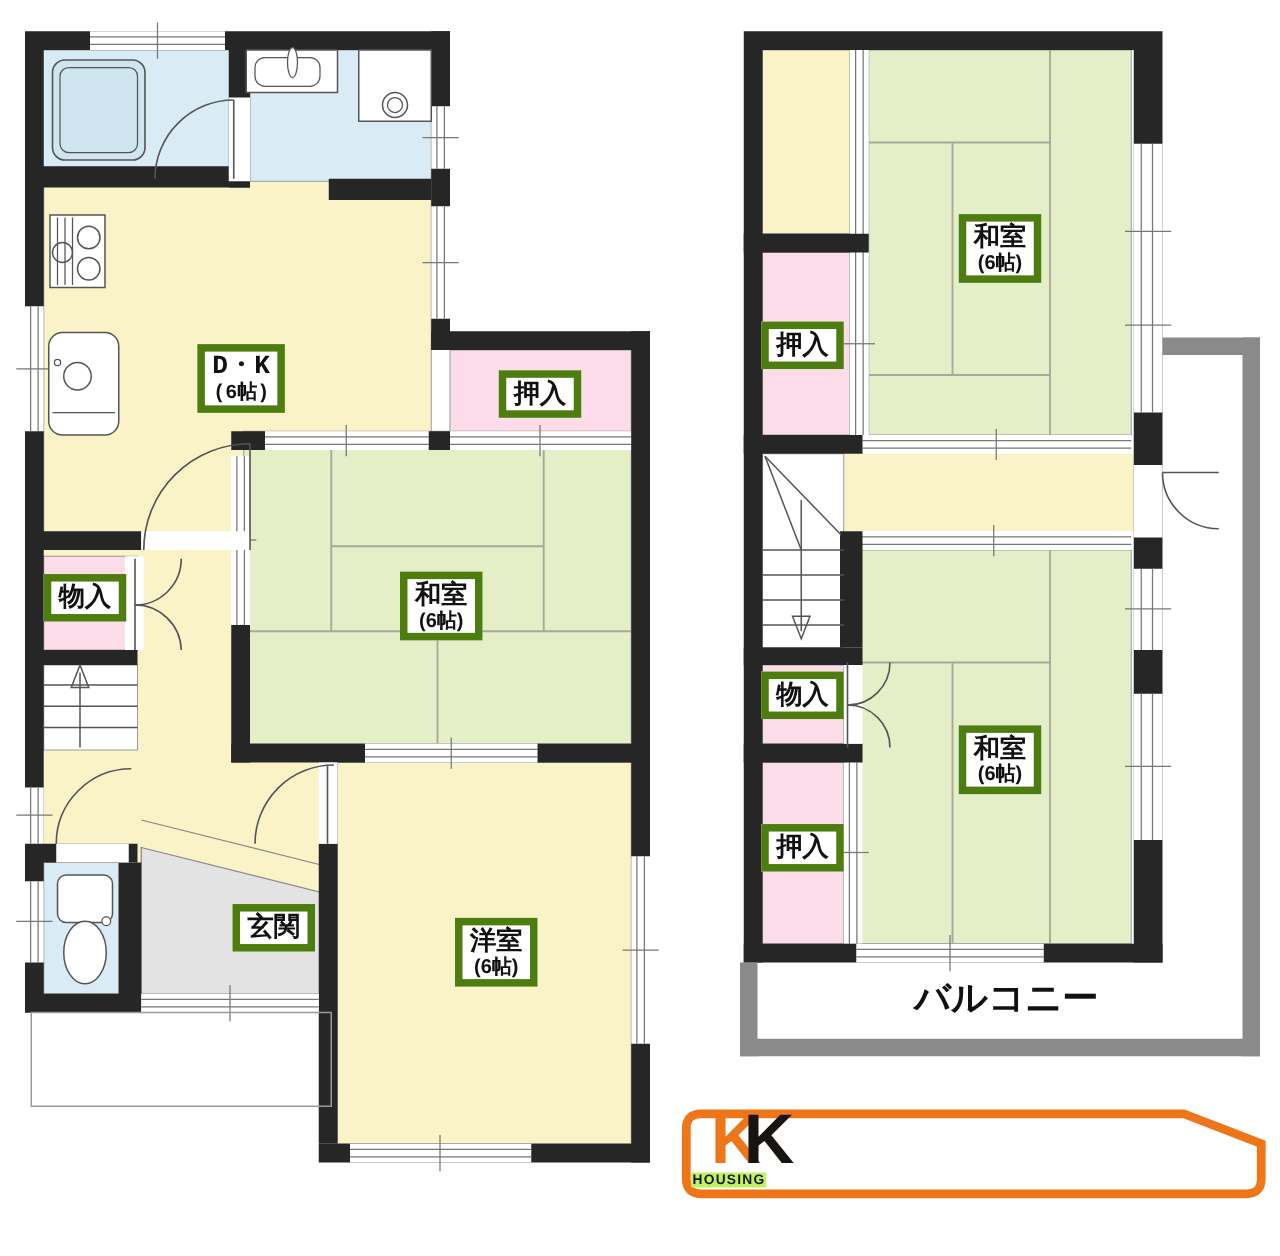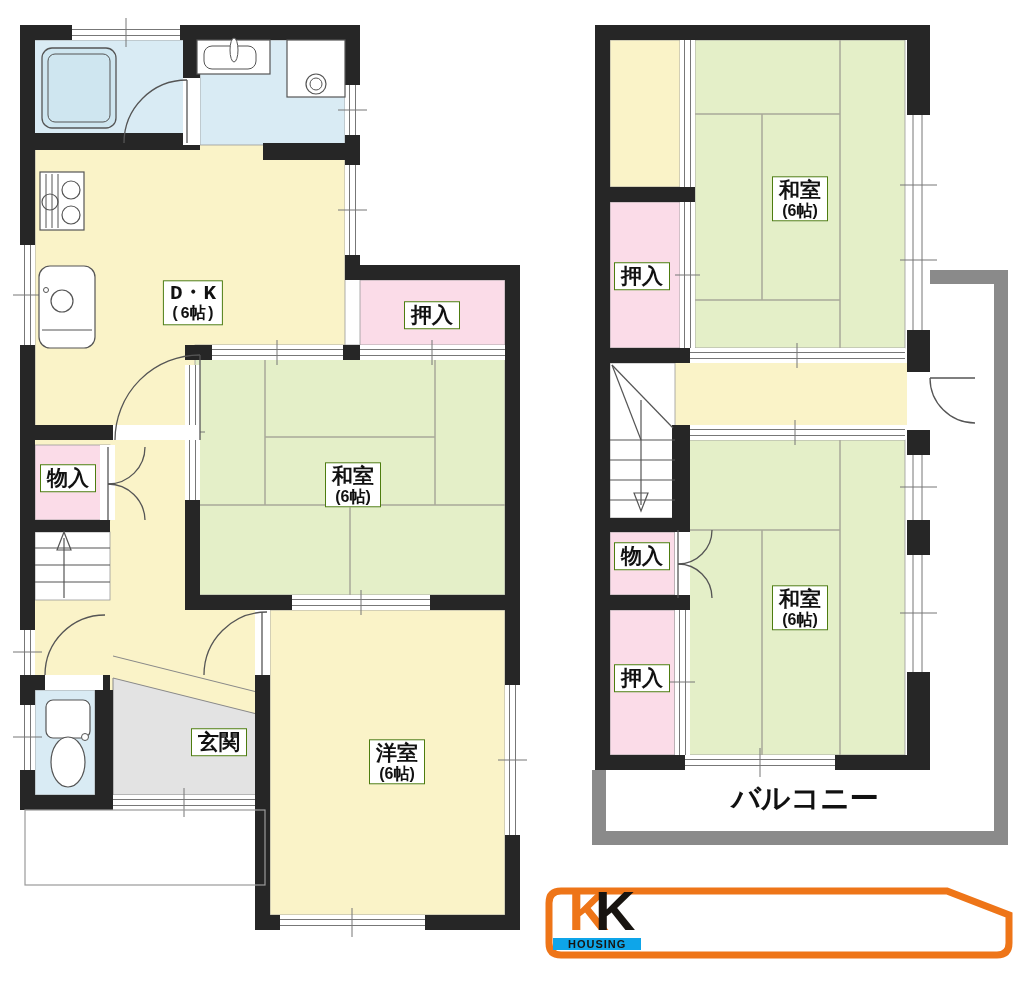--- a/index.html
+++ b/index.html
@@ -1,34 +1,34 @@
 <!DOCTYPE html>
 <html><head>
 <meta charset="utf-8">
 <style>
   html,body{margin:0;padding:0;background:#ffffff;}
   #stage{position:relative;width:1024px;height:1005px;background:#fff;overflow:hidden;
          font-family:"Liberation Sans","DejaVu Sans",sans-serif;}
   #plan-svg{position:absolute;left:0;top:0;}
   .room-label{position:absolute;transform:translate(-50%,-50%);background:#fff;
-      border:1px solid #4d7c0f;color:#111;font-weight:bold;font-size:21px;line-height:1.12;
+      border:6px solid #4d7c0f;color:#111;font-weight:bold;font-size:21px;line-height:1.12;
       padding:1px 6px;text-align:center;white-space:nowrap;}
   .room-label .size{font-size:16px;}
   .plain-label{position:absolute;transform:translate(-50%,-50%);color:#111;font-weight:bold;
       font-size:29px;white-space:nowrap;}
   
   #logo{position:absolute;left:543px;top:882px;width:472px;height:80px;}
   #logo svg{position:absolute;left:0;top:0;}
   #logo .mark{position:absolute;left:12px;top:0px;width:80px;height:70px;text-align:center;}
   #logo .mark .kk{font-size:56px;font-weight:bold;letter-spacing:-14px;line-height:58px;
       font-family:"Liberation Sans",sans-serif;}
   #logo .mark .k1{color:#ee7518;}
   #logo .mark .k2{color:#181410;}
-  #logo .mark .cap{position:absolute;left:-2px;bottom:2px;background:#0ea5e9;color:#181410;
-      font-size:11px;font-weight:bold;letter-spacing:1px;padding:0 15px;text-align:center;}
+  #logo .mark .cap{position:absolute;left:-2px;bottom:2px;background:#bef264;color:#181410;
+      font-size:11px;font-weight:bold;letter-spacing:1px;padding:0 1px;text-align:center;}
   #logo .company{position:absolute;left:96px;top:16px;width:368px;color:#ee7518;
       font-size:38px;font-weight:bold;letter-spacing:-1px;white-space:nowrap;}
 </style>
 </head>
 <body>
 
 <div id="stage">
 
 <svg id="plan-svg" width="1024" height="1005" viewBox="0 0 1024 1005">
 

